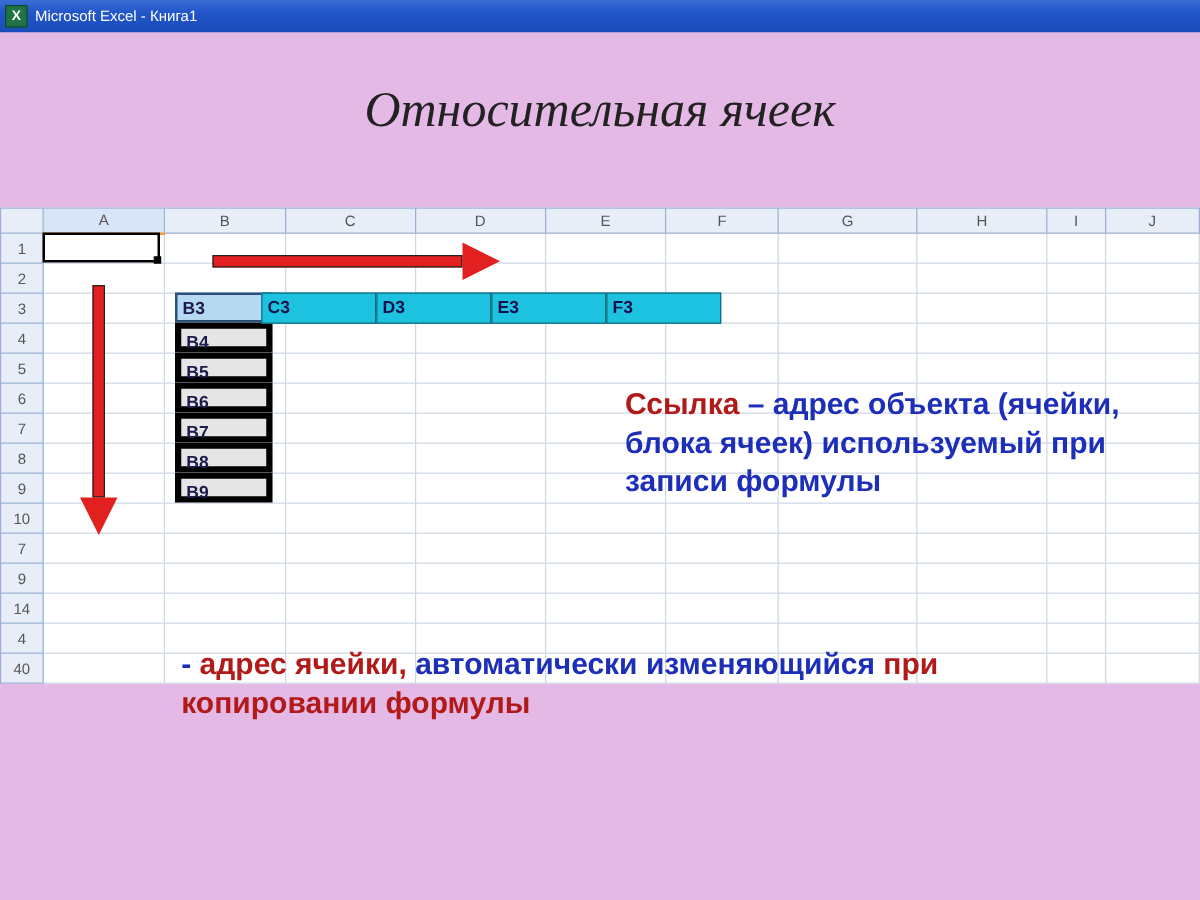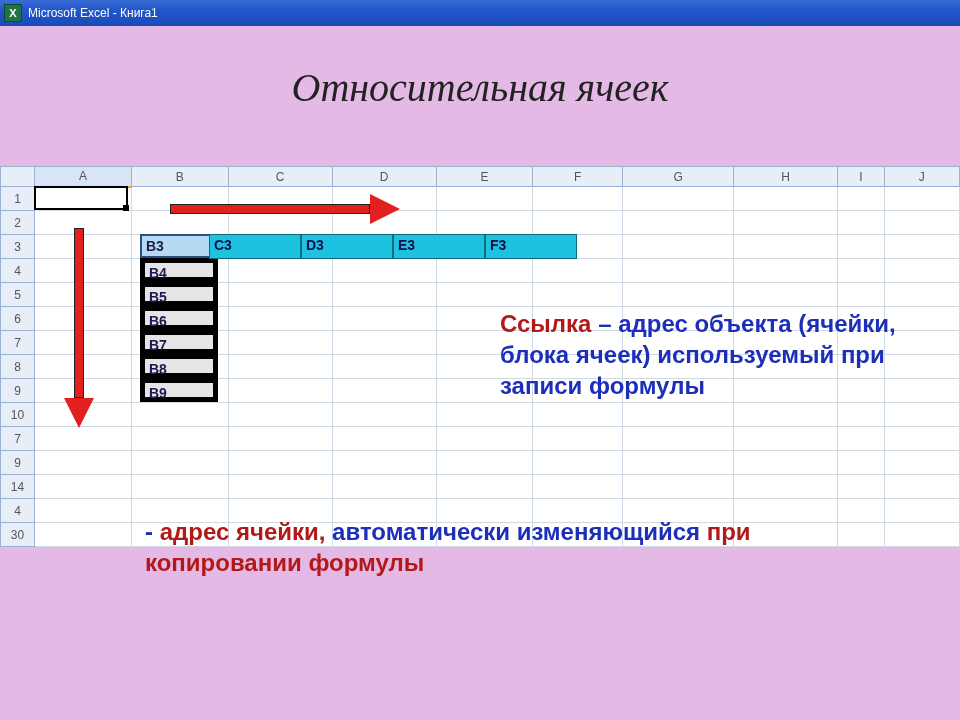--- a/index.html
+++ b/index.html
@@ -390,21 +390,21 @@
             <td class="cell"></td>
             <td class="cell"></td>
             <td class="cell"></td>
             <td class="cell"></td>
             <td class="cell"></td>
             <td class="cell"></td>
             <td class="cell"></td>
             <td class="cell"></td>
           </tr>
       <tr>
-            <td class="rowhead">30</td>
+            <td class="rowhead">40</td>
             <td class="cell"></td>
             <td class="cell"></td>
             <td class="cell"></td>
             <td class="cell"></td>
             <td class="cell"></td>
             <td class="cell"></td>
             <td class="cell"></td>
             <td class="cell"></td>
             <td class="cell"></td>
             <td class="cell"></td>

